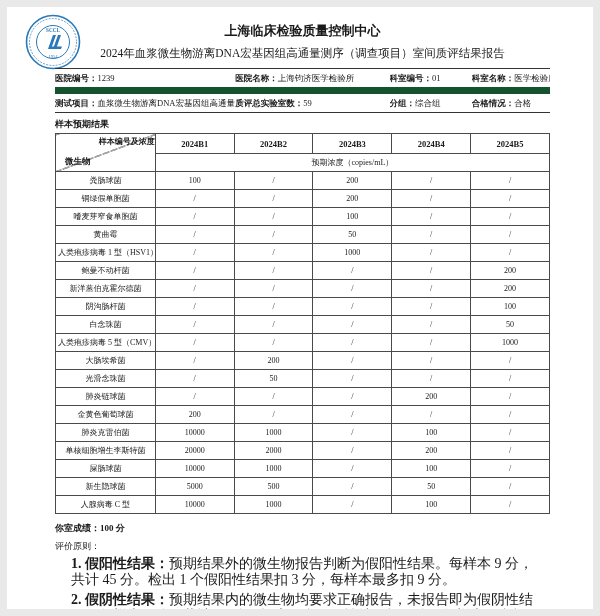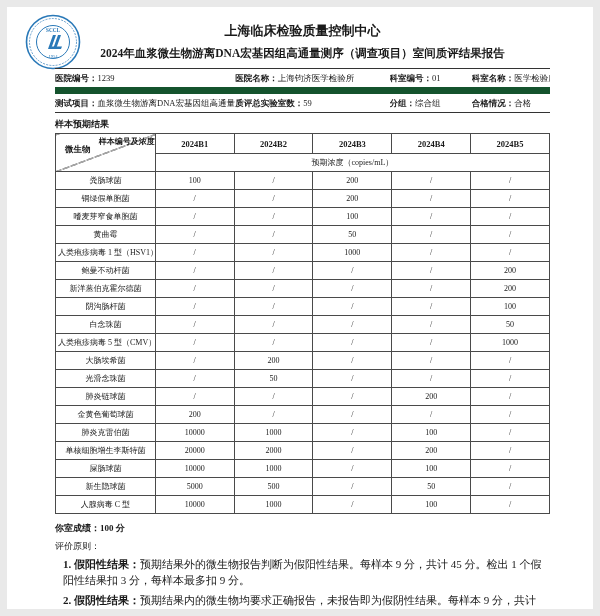--- a/index.html
+++ b/index.html
@@ -16,21 +16,21 @@
     background:#ffffff;
     overflow:hidden;
   }
   .content{position:relative;padding:0 43px 0 48px;}
 
   
   .logo{position:absolute;left:17px;top:6px;width:58px;height:58px;}
 
   
   .title1{margin:16px 0 0;text-align:center;font-size:13px;font-weight:bold;line-height:16px;}
-  .title2{margin:7px 0 0;text-align:center;font-size:11.5px;font-weight:bold;line-height:14px;}
+  .title2{margin:7px 0 0;text-align:center;font-size:11.5px;font-weight:normal;line-height:14px;}
 
   
   .info-table{
     margin-top:8px;
     border-top:1.5px solid #333;
     border-bottom:1.5px solid #333;
   }
   .info-row{
     display:grid;
     grid-template-columns:36.4% 31.2% 16.6% 15.8%;
@@ -66,27 +66,27 @@
   th.corner{
     position:relative;
     background-image:linear-gradient(to bottom right,
       transparent 49.4%, #4a4a4a 49.4%, #4a4a4a 50.6%, transparent 50.6%);
     font-weight:bold;
   }
   th.corner .corner-top{
     position:absolute;top:2px;right:0;font-size:8px;font-weight:bold;
   }
   th.corner .corner-bottom{
-    position:absolute;bottom:15px;left:9px;font-size:8.5px;font-weight:bold;
+    position:absolute;bottom:3px;left:9px;font-size:8.5px;font-weight:bold;
   }
 
   
   .score-line{margin:8px 0 0;font-size:9px;font-weight:bold;line-height:12px;}
   .principles-heading{margin:6px 0 0;font-size:9px;font-weight:normal;line-height:12px;}
-  .principle-item{margin:4px 8px 0;font-size:11px;line-height:16px;}
+  .principle-item{margin:4px 16px 0;font-size:14px;line-height:16px;}
   .principle-item .lead{font-weight:bold;}
 </style>
 </head>
 <body>
 
 <div class="page">
 
   <svg class="logo" viewBox="0 0 58 58">
     <circle cx="29" cy="29" r="26.5" fill="none" stroke="#2a79b8" stroke-width="1.6"></circle>
     <circle cx="29" cy="29" r="23.5" fill="none" stroke="#2a79b8" stroke-width="0.7" stroke-dasharray="2 1.2"></circle>

